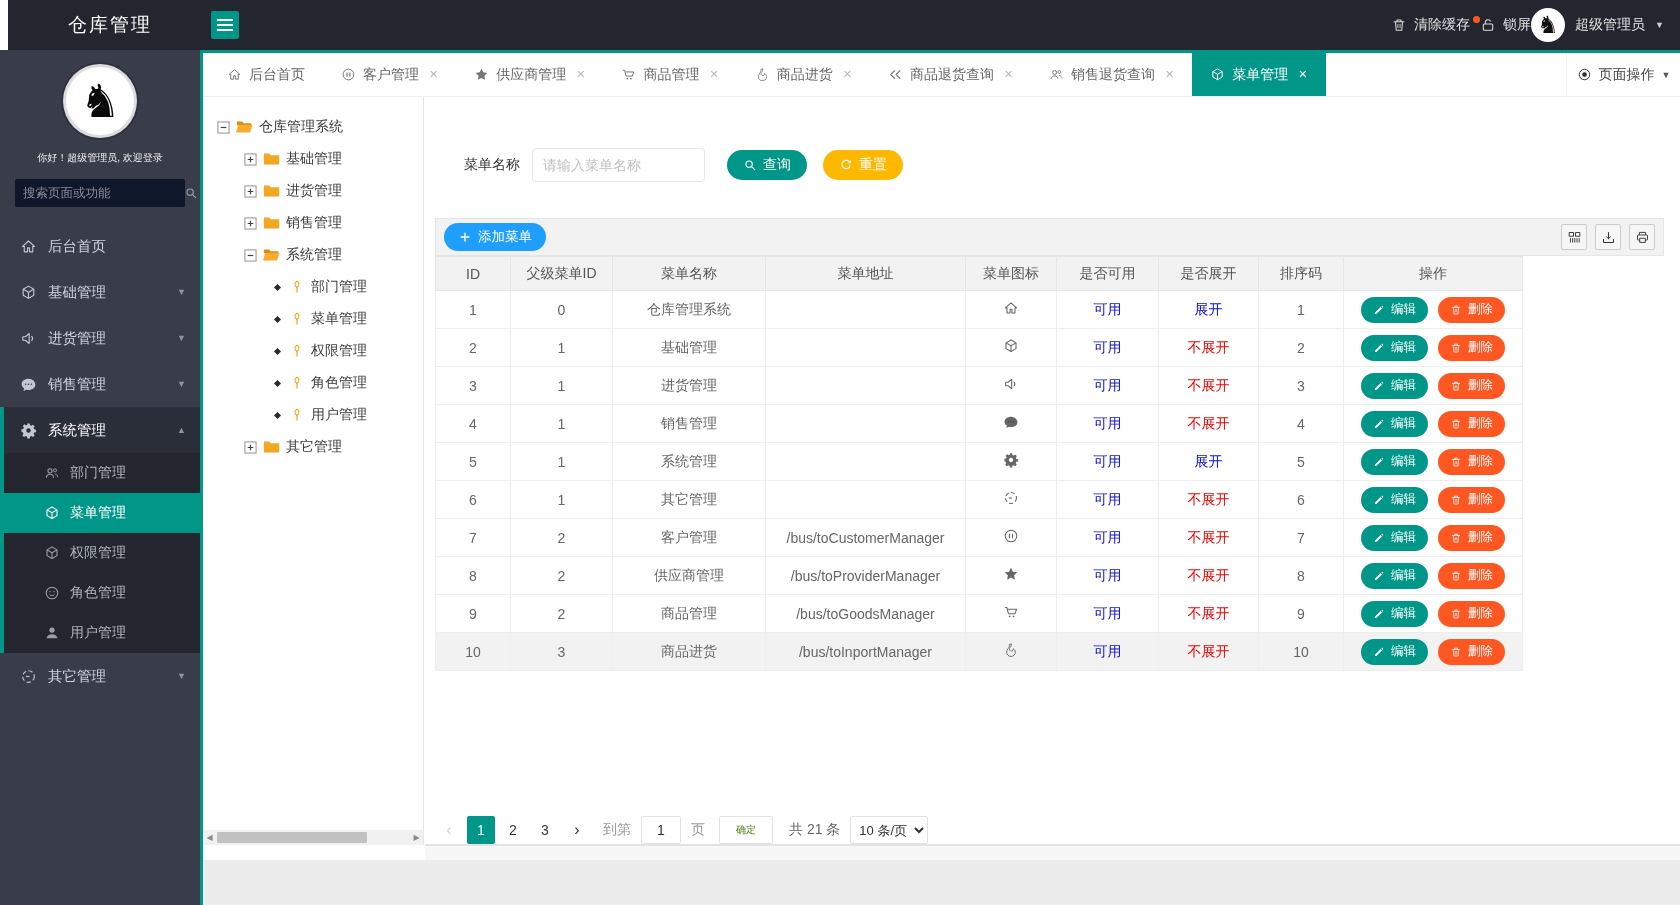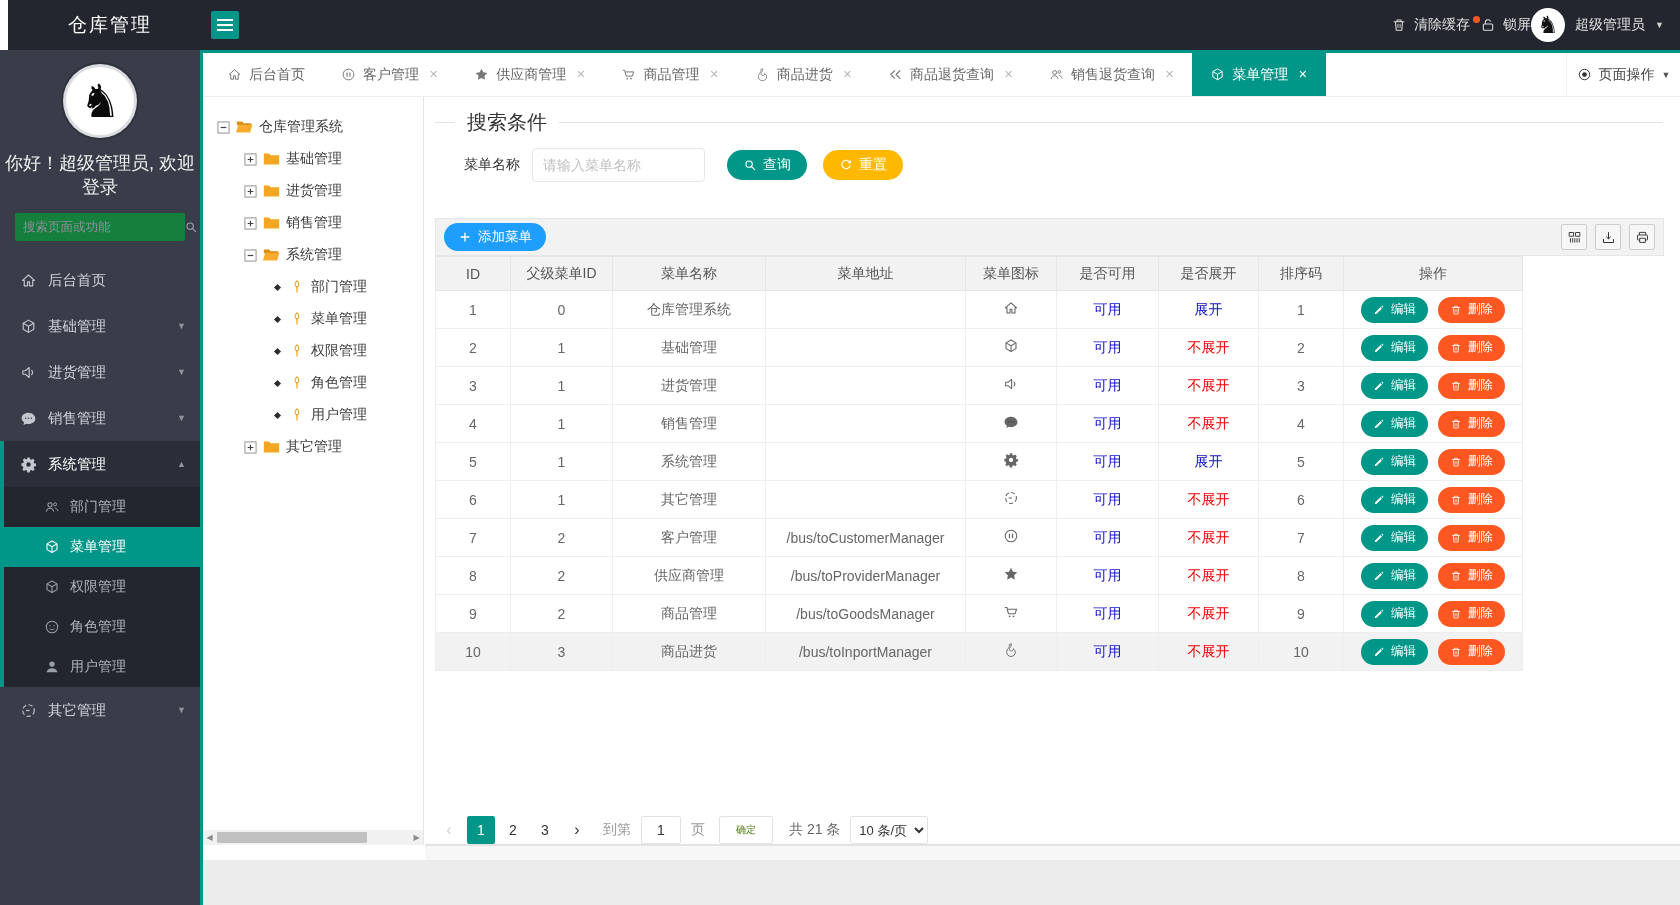--- a/index.html
+++ b/index.html
@@ -20,22 +20,22 @@
   .badge-dot { position:absolute; right:-12px; top:-4px; width:7px; height:7px; border-radius:50%; background:#ff5722; }
   .user-chip { display:flex; align-items:center; gap:10px; cursor:pointer; }
   .avatar { width:34px; height:34px; border-radius:50%; background:#fff; color:#111; display:flex; align-items:center; justify-content:center; font-size:24px; line-height:1; }
   .caret { font-size:9px; color:#cfcfcf; }
 
   
   .sidebar { position:absolute; left:0; top:50px; width:200px; height:855px; background:#393d49; color:#c2c6ce; }
   .accent-vline { position:absolute; left:200px; top:50px; width:3px; height:855px; background:#009688; z-index:4; }
   .accent-hline { position:absolute; left:203px; top:50px; width:1477px; height:3px; background:#009688; z-index:4; }
   .side-logo { margin:14px auto 0; width:74px; height:74px; border-radius:50%; background:#fff; border:3px solid #46506033; display:flex; align-items:center; justify-content:center; font-size:46px; color:#0a0a0a; box-shadow:0 0 0 2px #2e323c; }
-  .side-greet { text-align:center; margin-top:13px; font-size:18px; color:#f0f0f0; }
-  .side-search { margin:14px auto 0; width:170px; height:28px; background:#15803d; display:flex; align-items:center; padding:0 8px; border-radius:2px; }
+  .side-greet { text-align:center; margin-top:13px; font-size:10px; color:#f0f0f0; }
+  .side-search { margin:14px auto 0; width:170px; height:28px; background:#0f172a; display:flex; align-items:center; padding:0 8px; border-radius:2px; }
   .side-search input { flex:1; background:transparent; border:none; outline:none; color:#cfd3da; font-size:12.5px; font-family:inherit; }
   .side-search input::placeholder { color:#8b8f99; }
   .side-search .ic { color:#9aa0ab; font-size:14px; }
   .side-nav { margin-top:16px; }
   .nav-item { height:46px; display:flex; align-items:center; padding:0 14px 0 20px; cursor:pointer; font-size:14.5px; color:#cfd3dc; }
   .nav-item .ic { font-size:17px; margin-right:11px; color:#c3c7d0; }
   .nav-item .arrow { margin-left:auto; font-size:9px; color:#8f939e; }
   .nav-group.expanded { border-left:4px solid #009688; background:#2a2e38; }
   .nav-group.expanded .nav-item { padding-left:16px; color:#fff; }
   .subnav { background:#23262e; }
@@ -533,25 +533,20 @@
       </div>
     <div class="tree-hscroll">
       <span class="hs-arrow">◀</span>
       <span class="hs-thumb"></span>
       <span class="hs-spacer"></span>
       <span class="hs-arrow">▶</span>
     </div>
   </div>
 
   <div class="main">
-    <div class="legend-row">
-      <span class="seg"></span>
-      <span class="title">搜索条件</span>
-      <span class="rest"></span>
-    </div>
     <div class="form-row">
       <span class="form-label">菜单名称</span>
       <input class="form-input" placeholder="请输入菜单名称" style="">
       <button class="btn btn-query">
         <span class="ic">
             <svg viewBox="0 0 24 24" fill="none" stroke="currentColor" stroke-width="1.6" stroke-linejoin="round">
               <circle cx="10.5" cy="10.5" r="5.4" stroke-width="1.9"></circle>
               <path d="M14.8 14.8 20 20" stroke-width="1.9" stroke-linecap="round"></path>
             </svg>
           </span>

